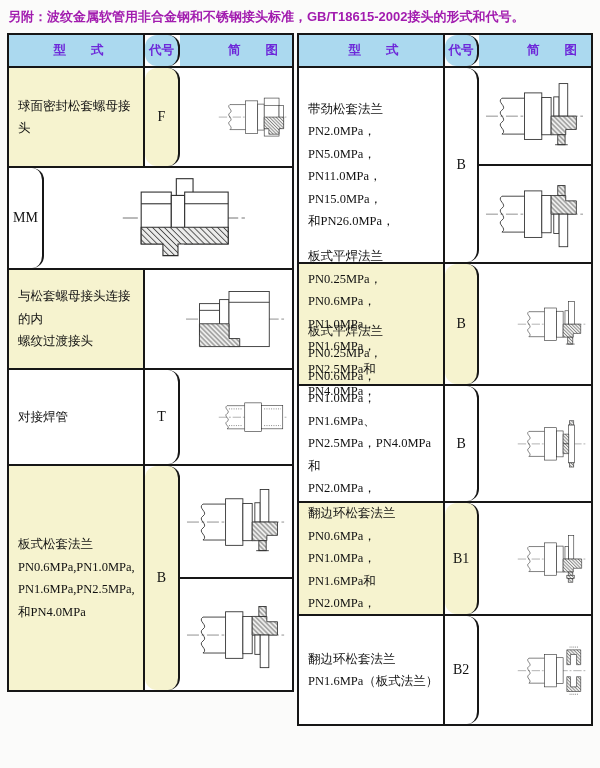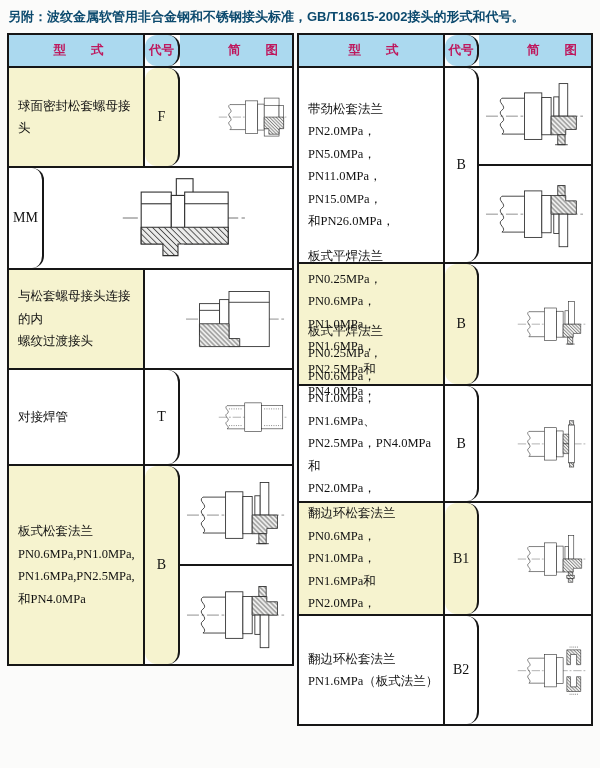--- a/index.html
+++ b/index.html
@@ -6,33 +6,33 @@
   body{
     width:600px;height:768px;overflow:hidden;
     background:#fbfbfa;
     font-family:"Liberation Serif","DejaVu Serif",serif;
     color:#111;
   }
   .page{padding:6px 7px 0 7px;}
   .doc-title{
     font-family:"Liberation Sans","DejaVu Sans",sans-serif;
     font-weight:bold;font-size:13px;line-height:1.4;
-    margin:2px 0 7px 1px;color:#0c4a6e;
+    margin:2px 0 7px 1px;color:#a21caf;
   }
   .tables{display:flex;align-items:flex-start;gap:3px;}
   .tbl{border:2px solid #161616;background:#fff;}
   .tbl-l{width:287px;}
   .tbl-r{width:296px;}
   .tr{display:flex;box-sizing:border-box;border-bottom:2px solid #161616;}
   .tbl .tr:last-child{border-bottom:none;}
   .td{box-sizing:border-box;border-right:2px solid #161616;display:flex;align-items:center;}
   .tr .td:last-child{border-right:none;}
   .hdr .td{justify-content:center;background:#abd9ef;
     font-family:"Liberation Sans","DejaVu Sans",sans-serif;
-    font-size:12.5px;font-weight:bold;color:#be185d;}
+    font-size:12.5px;font-weight:bold;color:#6d28d9;}
   .tbl-l .c-type{width:136px;}
   .tbl-l .c-code{width:35px;}
   .tbl-r .c-type{width:146px;}
   .tbl-r .c-code{width:34px;}
   .c-diag{flex:1;justify-content:center;background:#fff;padding-left:34px;}
   .c-type{padding:4px 4px 4px 9px;}
   .c-code{justify-content:center;font-size:14px;border-radius:12px;}
   .yellow{background:#f6f3cf;}
   .type-text{white-space:pre-line;font-size:12.5px;line-height:1.8;}
   .code-text{font-size:14px;}
@@ -206,21 +206,21 @@
             <span class="code-text">T</span>
           </div>
         <div class="td c-diag">
           <svg class="dg" viewBox="0 0 160 110">
               <use href="#g-cl"></use>
               <use href="#d-weld"></use>
             </svg>
         </div>
       </div>
 
-      <div class="tr" style="height:198px">
+      <div class="tr" style="height:224px">
         <div class="td c-type yellow">
             <span class="type-text">板式松套法兰
 PN0.6MPa,PN1.0MPa,
 PN1.6MPa,PN2.5MPa,
 和PN4.0MPa</span>
           </div>
         <div class="td c-code yellow">
             <span class="code-text">B</span>
           </div>
         <div class="td c-diag split">

